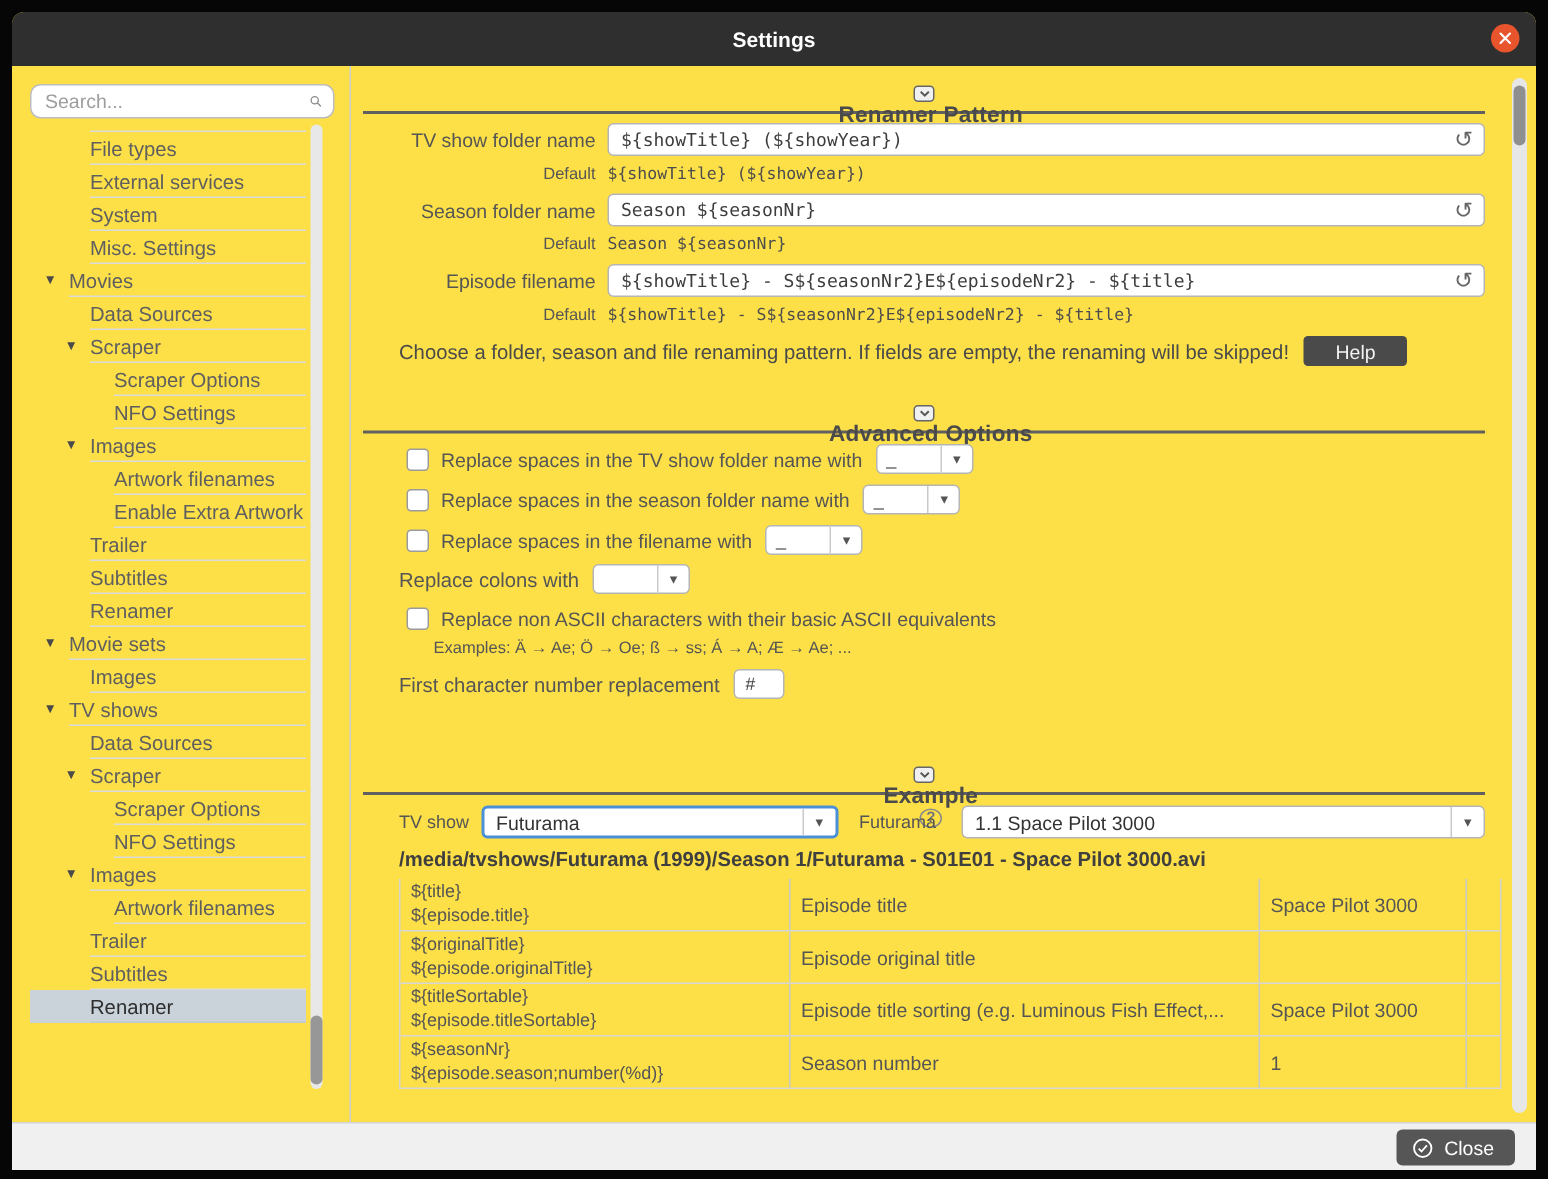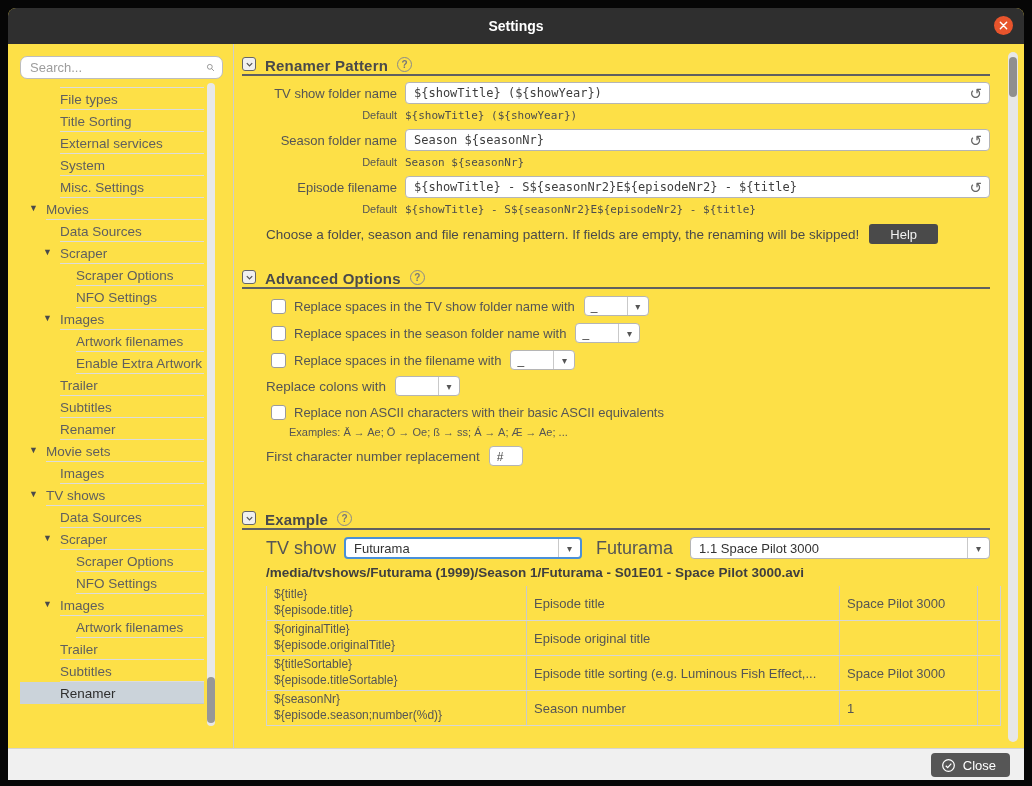--- a/index.html
+++ b/index.html
@@ -35,21 +35,21 @@
   .tree-item.selected { background:#cbd3da; color:#2e2e2e; }
   .tree-item.selected::after { background:#c0c8cf; }
   .side-scroll-track { position:absolute; right:18px; top:39px; width:8px; height:643px; background:#e8e8e8; border-radius:4px; }
   .side-scroll-thumb { position:absolute; left:0; bottom:3px; width:8px; height:46px; background:#979797; border-radius:4px; }
 
   
   .content { position:absolute; left:227px; right:22px; top:0; bottom:0; overflow:hidden; padding:0 12px 0 10px; }
   .content-scroll-track { position:absolute; right:6px; top:8px; bottom:6px; width:10px; background:#e7e7e7; border-radius:5px; }
   .content-scroll-thumb { position:absolute; left:1px; top:5px; width:8px; height:40px; background:#8f8f8f; border-radius:4px; }
 
-  .sec-header { display:flex; height:19px; border-bottom:2px solid #606060; padding-bottom:2px; margin-left:-3px; }
+  .sec-header { display:flex; align-items:center; height:19px; border-bottom:2px solid #606060; padding-bottom:2px; margin-left:-3px;flex-direction:column; }
   .sec-header.rp { margin-top:13px; }
   .sec-header.ao { margin-top:26px; }
   .sec-header.ex { margin-top:45px; }
   .sec-toggle { width:14px; height:14px; border:1px solid #666; border-radius:3px; display:inline-flex; align-items:center; justify-content:center; background:#f0f0f0; cursor:pointer; }
   .sec-title { font-size:15px; font-weight:bold; color:#4a4a4a; margin-left:9px; letter-spacing:0.2px; }
   .help-circle { width:15px; height:15px; border:1.5px solid #8a8a8a; border-radius:50%; margin-left:9px; display:inline-flex; align-items:center; justify-content:center; font-size:10px; font-weight:bold; color:#777; cursor:pointer; }
   .help-circle::before { content:"?"; }
 
   .form-row { display:flex; align-items:center; margin-top:6px; }
   .form-row + .form-row, .default-row + .form-row { margin-top:7px; }
@@ -78,21 +78,21 @@
   .colon-row { display:flex; align-items:center; margin:6px 0 0 21px; }
   .colon-row .check-label { font-size:13.5px; }
   .ascii-row { margin:9px 0 0 26px; height:15px; }
   .examples { margin:6px 0 0 44px; font-size:11px; color:#555; }
   .firstchar-row { display:flex; align-items:center; margin:8px 0 0 21px; }
   .firstchar-row .check-label { font-size:13.5px; }
   .small-input { margin-left:9px; width:34px; height:20px; background:#fff; border:1px solid #b5b5b5; border-radius:4px; padding:0 7px; }
   .small-input input { width:100%; border:none; outline:none; font-size:12px; color:#444; background:transparent; font-family:"Liberation Sans",sans-serif; }
 
   .combo-row { display:flex; align-items:center; margin:7px 0 0 21px; }
-  .combo-label { font-size:18px; color:#555; margin-right:8px;text-align:right; }
+  .combo-label { font-size:12px; color:#555; margin-right:8px;text-align:right; }
   .combo { height:22px; background:#fff; border:1px solid #b5b5b5; border-radius:4px; display:flex; align-items:stretch; cursor:pointer; }
   .combo .combo-val { padding:0 8px; font-size:13px; color:#333; display:flex; align-items:center; flex:1; white-space:nowrap; overflow:hidden; }
   .combo .dd-arrow { width:22px; border-left:1px solid #c9c9c9; display:flex; align-items:center; justify-content:center; color:#555; }
   .combo .dd-arrow::before { content:"\25BE"; font-size:10px; }
   .combo.focused { border:2px solid #4a90d9; }
   .combo.tvshow { width:238px; flex:0 0 auto; }
   .combo.episode { flex:1; margin-left:9px; }
   .combo-label.ep { margin-left:14px; }
 
   .path-row { margin:6px 0 0 21px; font-size:13.5px; font-weight:bold; color:#3f3f3f; }
@@ -139,24 +139,20 @@
             <circle cx="6.8" cy="6.8" r="4.3" fill="none" stroke="#8a8a8a" stroke-width="1.5"></circle>
             <line x1="10.1" y1="10.1" x2="13.6" y2="13.6" stroke="#8a8a8a" stroke-width="1.5" stroke-linecap="round"></line>
           </svg>
       </div>
       <div class="tree">
         <div class="tree-cut"></div>
         <div class="tree-item lvl1 col-0">
 
             <span class="ti-label">File types</span>
           </div>
-          <div class="tree-item lvl1 col-1">
-
-            <span class="ti-label">Title Sorting</span>
-          </div>
           <div class="tree-item lvl1 col-3">
 
             <span class="ti-label">External services</span>
           </div>
           <div class="tree-item lvl1 col-4">
 
             <span class="ti-label">System</span>
           </div>
           <div class="tree-item lvl1 col-5">
 

